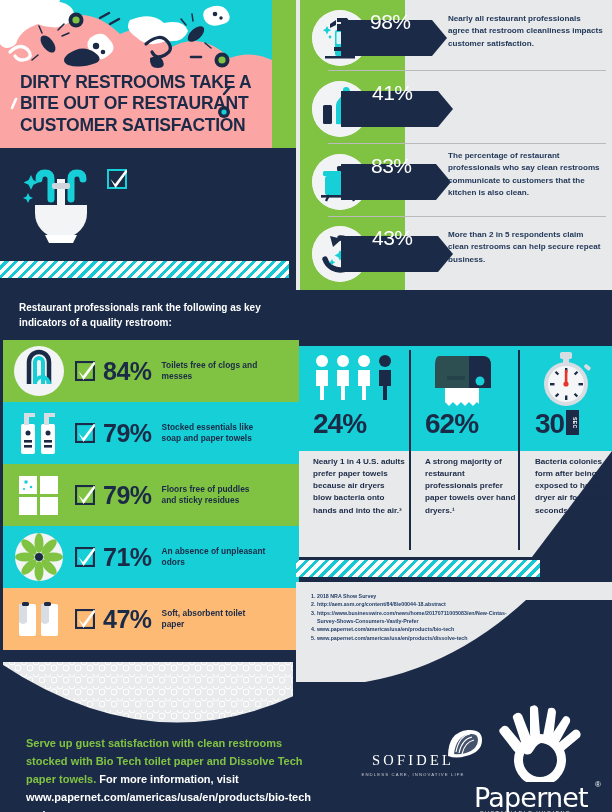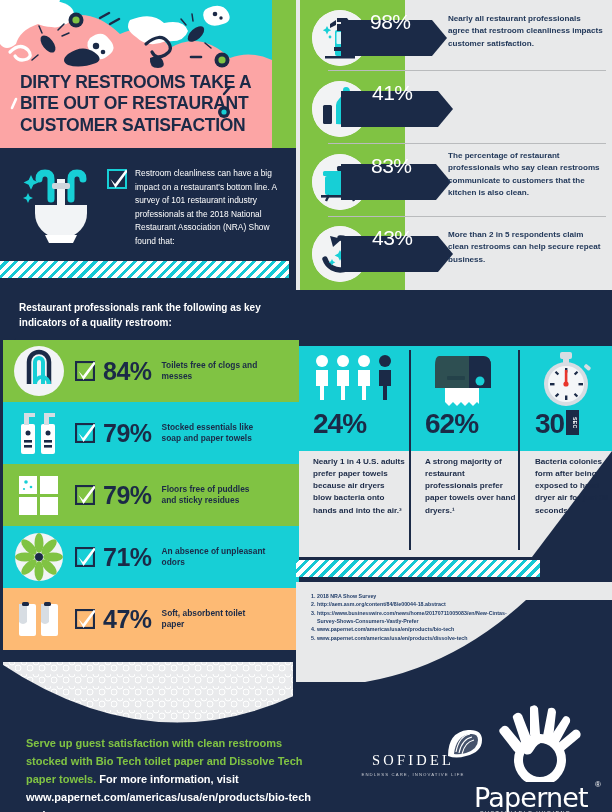--- a/index.html
+++ b/index.html
@@ -194,21 +194,20 @@
         <path d="M24 68 h32 l-4 8 h-24 z" fill="#ffffff"></path>
         <g fill="#17cfd6">
           <path d="M8 8 l2.4 5 l5 2.4 l-5 2.4 l-2.4 5 l-2.4 -5 l-5 -2.4 l5 -2.4 z" transform="translate(2,0)"></path>
           <path d="M6 26 l1.6 3.4 l3.4 1.6 l-3.4 1.6 l-1.6 3.4 l-1.6 -3.4 l-3.4 -1.6 l3.4 -1.6 z" transform="translate(1,0)"></path>
         </g>
       </svg>
       <svg id="intro-check" viewBox="0 0 20 20">
         <rect x="1" y="1" width="18" height="18" fill="none" stroke="#17cfd6" stroke-width="2"></rect>
         <path d="M3.5 10 l4.5 5 L19 0.5 l1.5 2 L8.5 19 z" fill="#ffffff"></path>
       </svg>
-      <div id="intro-text">Restroom cleanliness can have a big impact on a restaurant's bottom line. A survey of 101 restaurant industry professionals at the 2018 National Restaurant Association (NRA) Show found that:</div>
     </div>
     <div id="intro-notch"></div>
 
     <div id="divider-stripe-1" class="stripes"></div>
 
     <div id="rank-panel">
       <div id="rank-heading">Restaurant professionals rank the following as key indicators of a quality restroom:</div>
       <div id="rank-notch"></div>
 
       <div class="rank-row" style="top:50px;background:#80c343;">

